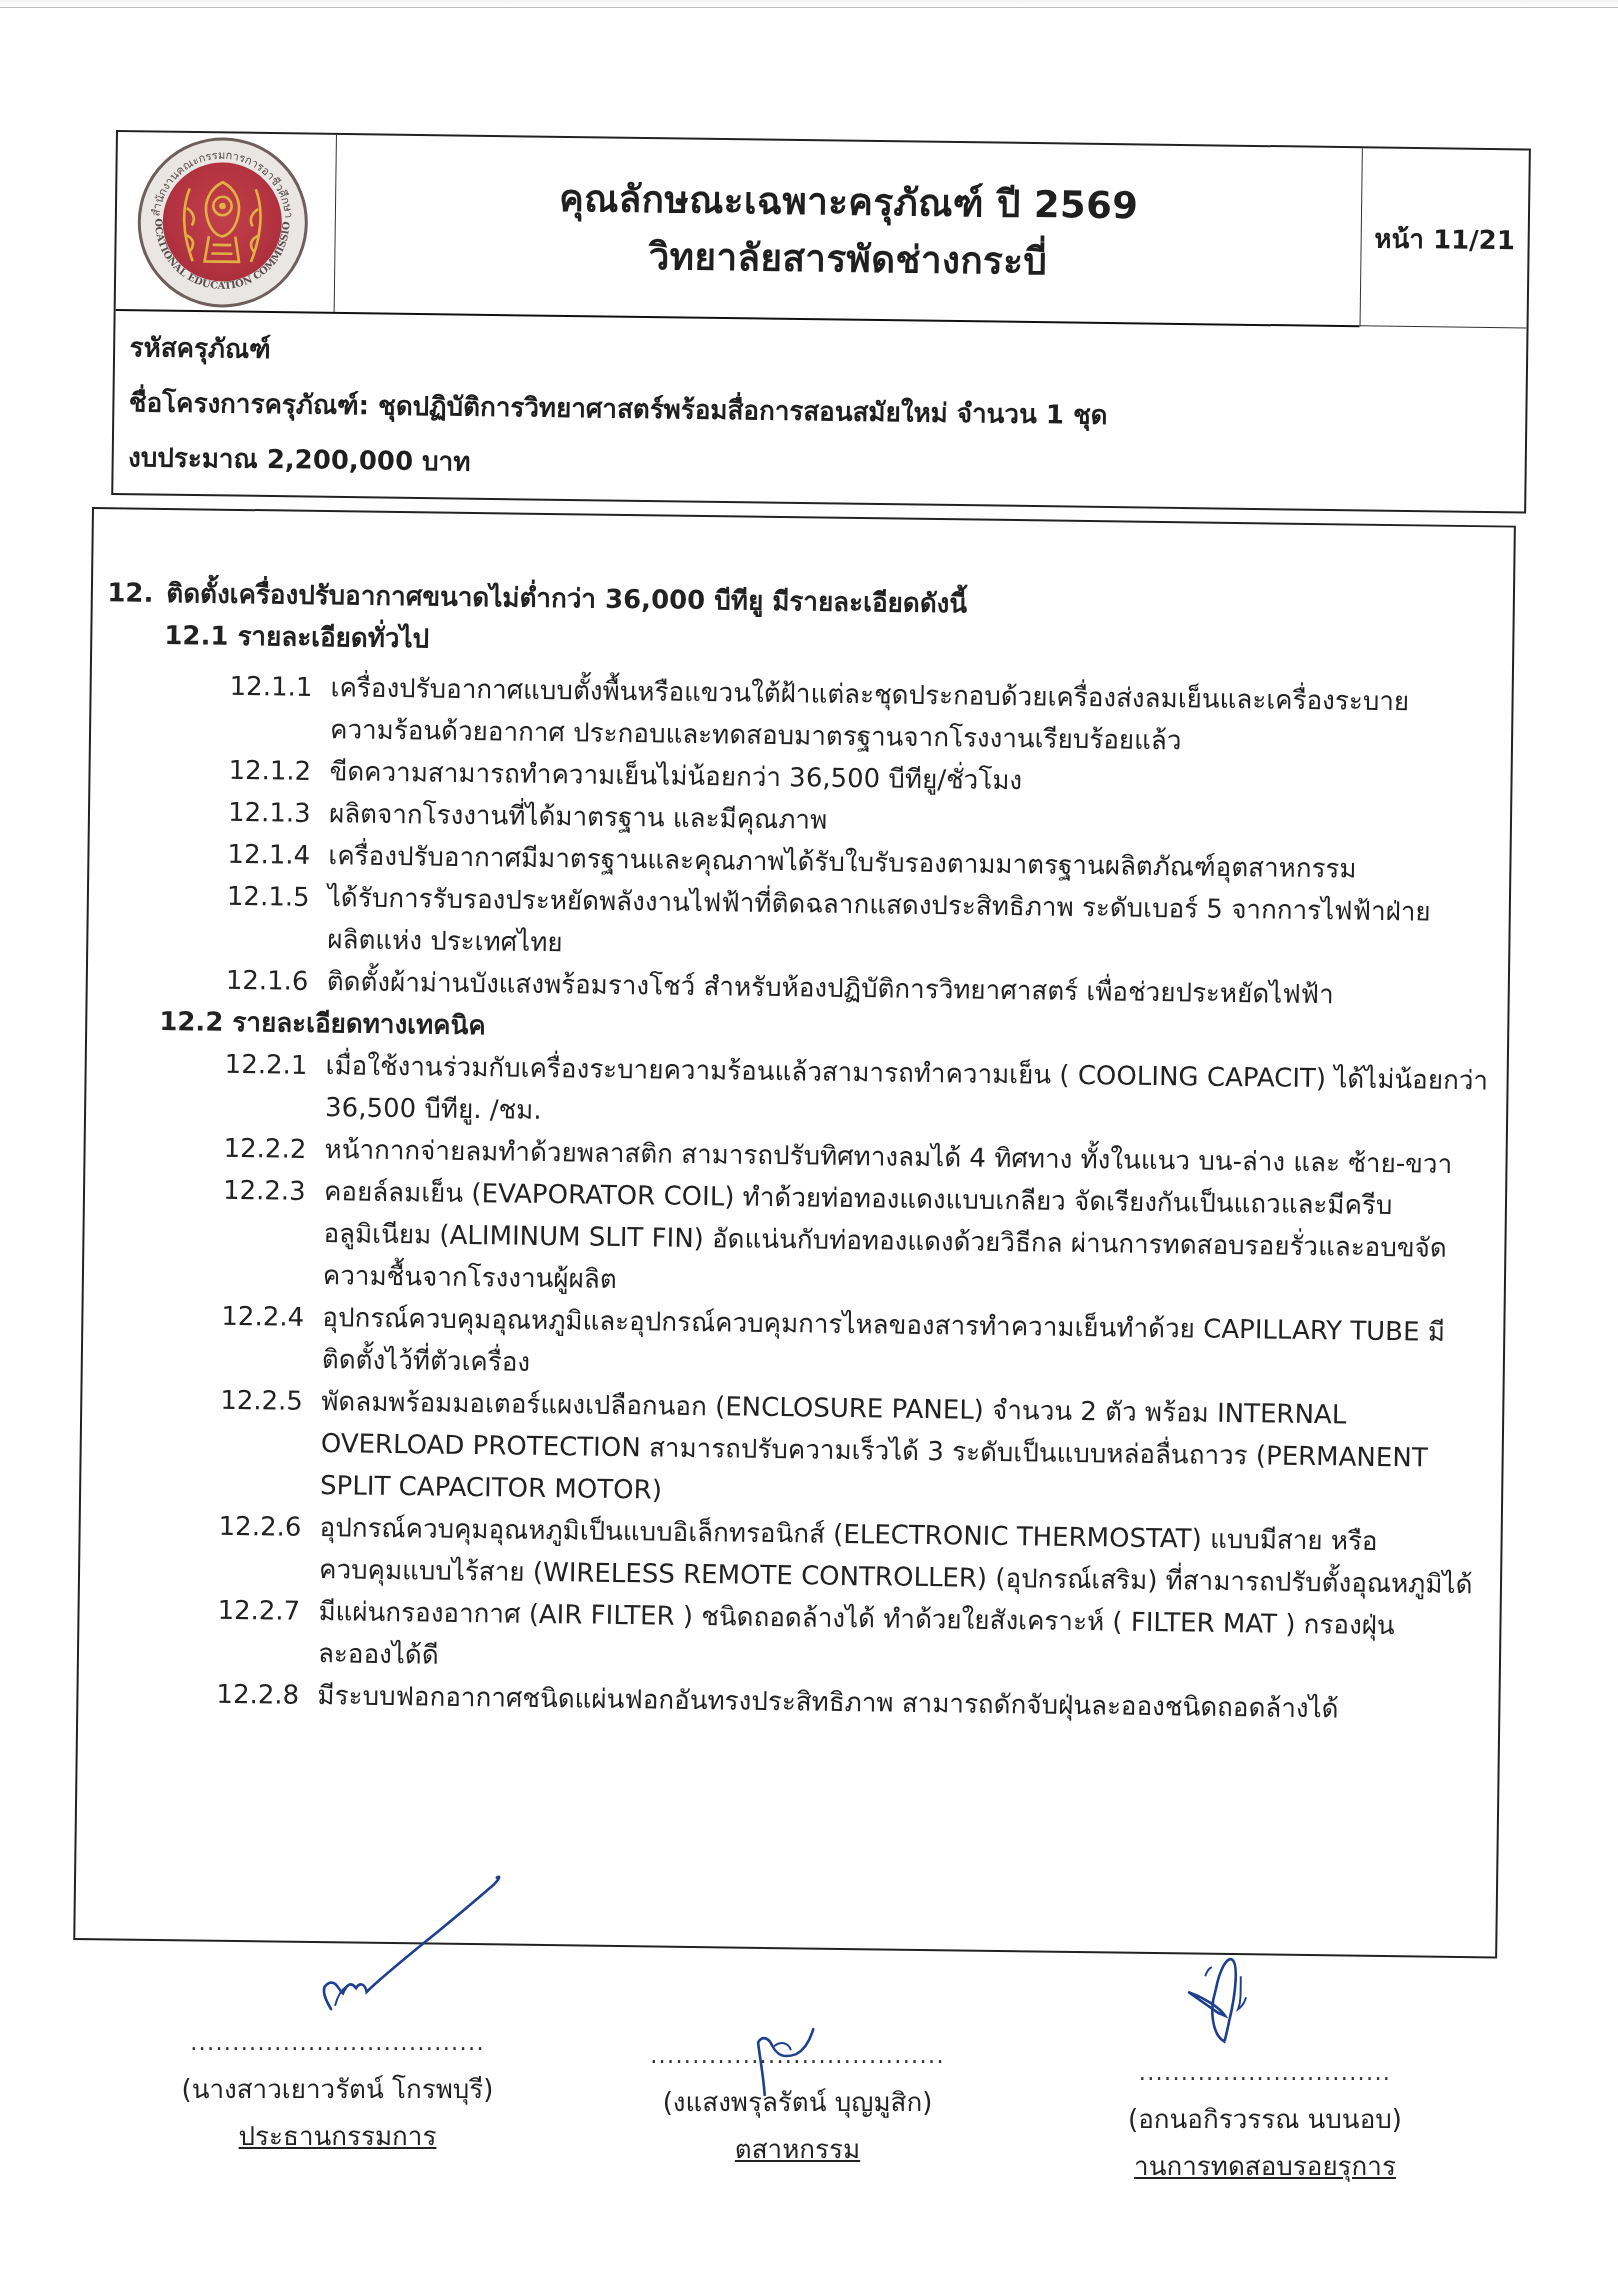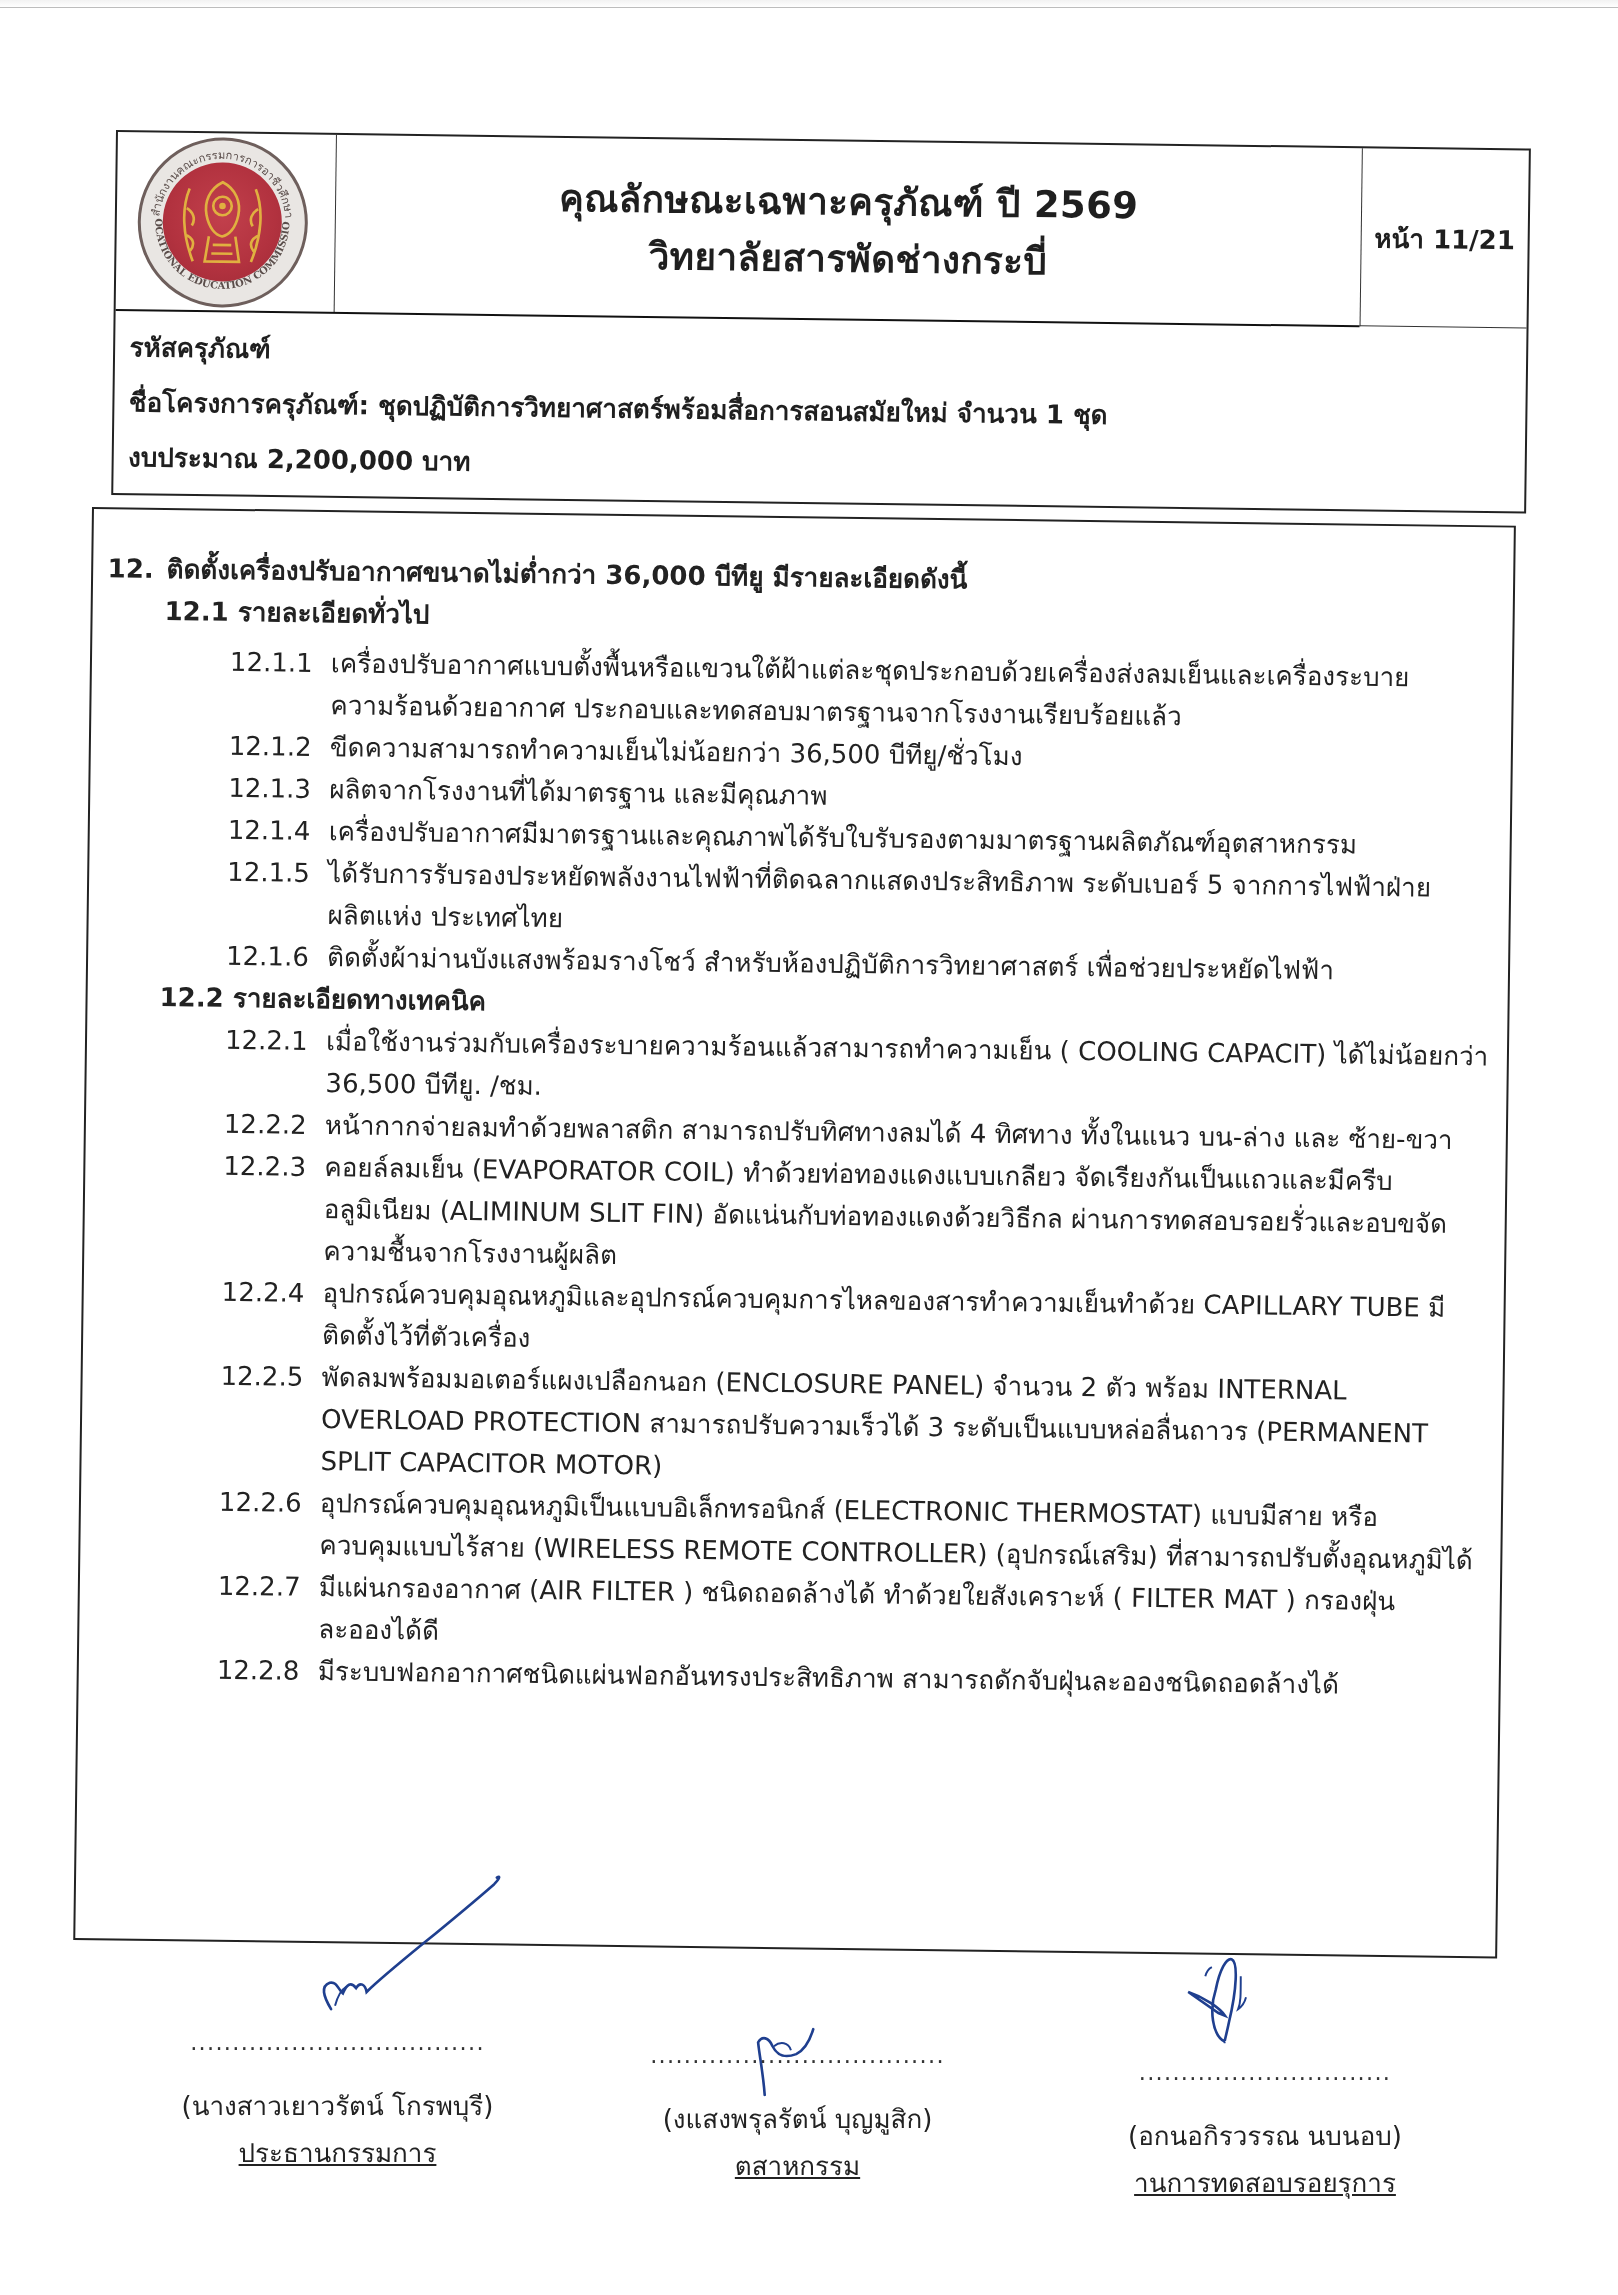--- a/index.html
+++ b/index.html
@@ -36,31 +36,31 @@
   .seal-inner { position: absolute; left: 22.4px; top: 22.4px; width: 119px; height: 119px; border-radius: 50%;
     background: radial-gradient(circle at 50% 45%, #c2404c 0%, #b2323f 60%, #9e2a36 100%); }
   .seal-svg { position: absolute; left: 0; top: 0; }
 
   
   .body-box { position: absolute; left: 92px; top: 507px; width: 1424px; height: 1433px;
     border: 2px solid #222; box-sizing: border-box; transform: rotate(0.75deg); transform-origin: 0 0; }
   .content { position: absolute; left: 0; top: 38px; right: 0; }
   .line { font-size: 26px; line-height: 42px; color: #222; white-space: nowrap; position: relative; }
   .l-main { padding-left: 14.5px; font-weight: bold; }
-  .l-main .num { display: inline-block; width: 59px; }
+  .l-main .num { display: inline-block; width: 59px; margin-top: 24px; }
   .l-sub { padding-left: 72px; font-weight: bold; }
   .item { position: relative; padding-left: 239px; font-size: 26px; line-height: 42px; color: #222; }
   .item .num { position: absolute; left: 138px; top: 0; }
   .item .txt { display: block; text-align: justify; text-align-last: left; }
   .gap { height: 8px; }
 
   
   .sig { position: absolute; text-align: center; color: #222; }
   .sig .dots { font-size: 22.4px; letter-spacing: 1.3px; color: #333; line-height: 26px; }
-  .sig .name { font-size: 26px; line-height: 40px; margin-top: 31px; }
+  .sig .name { font-size: 26px; line-height: 40px; margin-top: 14px; }
   .sig .role { font-size: 26px; line-height: 40px; margin-top: 6.6px; text-decoration: underline; }
   .ink { position: absolute; }
 </style>
 </head>
 <body>
 
 <div class="scan-edge"></div>
 
 <div class="header-box">
   <div class="logo-cell">

